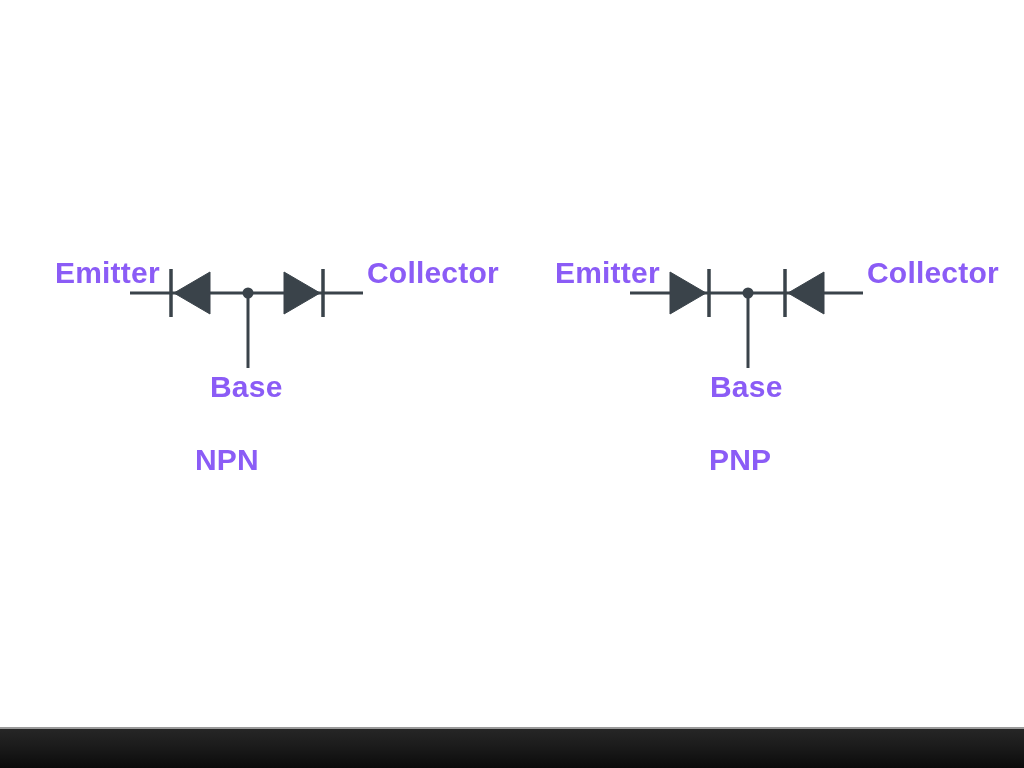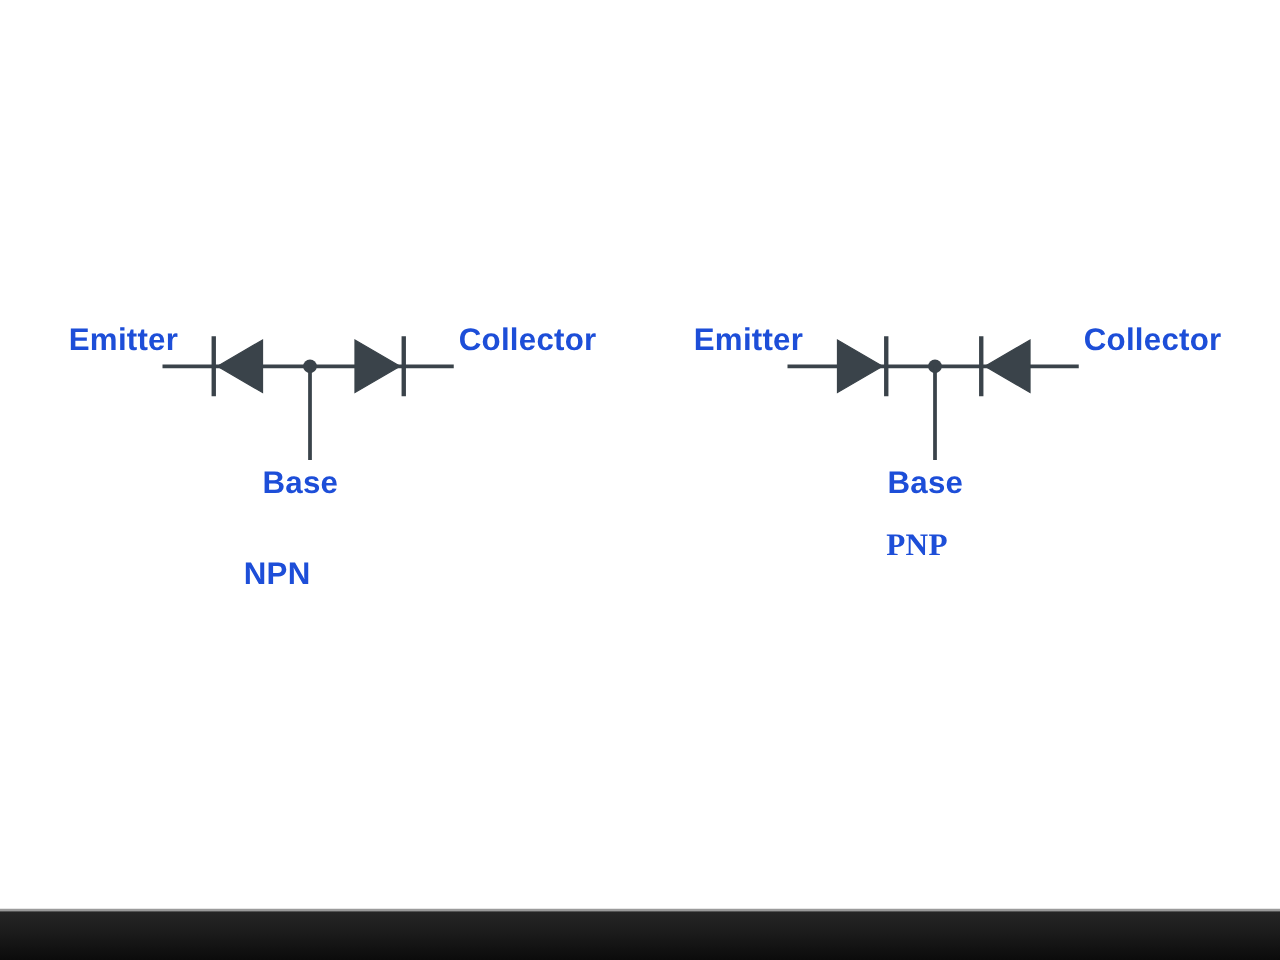--- a/index.html
+++ b/index.html
@@ -1,22 +1,22 @@
 <!DOCTYPE html>
 <html><head>
 <meta charset="utf-8">
 <style>
   html,body{margin:0;padding:0;background:#fff;}
   .canvas{
     position:relative;width:1024px;height:768px;background:#ffffff;
     overflow:hidden;font-family:"Liberation Sans",sans-serif;
   }
   .sym-label{
-    position:absolute;font-weight:bold;font-size:25px;line-height:25px;
-    color:#1d4ed8;white-space:nowrap;letter-spacing:0.2px;
+    position:absolute;font-weight:bold;font-size:30px;line-height:25px;
+    color:#8b5cf6;white-space:nowrap;letter-spacing:0.2px;
   }
   .diagram-svg{position:absolute;overflow:visible;}
   .footer-divider{
     position:absolute;left:0;top:727px;width:1024px;height:2px;background:#9a9a9a;
   }
   .footer-bar{
     position:absolute;left:0;top:729px;width:1024px;height:39px;
     background:linear-gradient(to bottom,#262626 0%,#1b1b1b 45%,#0b0b0b 100%);
   }
 </style>
@@ -38,21 +38,21 @@
       <polygon points="154,12 154,54 190,33" stroke-width="1"></polygon>
       <line x1="193" y1="9" x2="193" y2="57" stroke-width="3.5"></line>
       <circle cx="118" cy="33" r="5.5" stroke="none"></circle>
       <line x1="118" y1="33" x2="118" y2="108" stroke-width="3"></line>
     </g>
   </svg>
 
   <div class="sym-label" style="left:555px;top:260px;">Emitter</div>
   <div class="sym-label" style="left:867px;top:260px;">Collector</div>
   <div class="sym-label" style="left:710px;top:374px;">Base</div>
-  <div class="sym-label" style="left:709px;top:424px;font-family:Liberation Serif, serif;">PNP</div>
+  <div class="sym-label" style="left:709px;top:447px;">PNP</div>
 
   <svg class="diagram-svg" style="left:630px;top:260px;" width="235" height="112" viewBox="0 0 235 112">
     <g stroke="#3a434a" fill="#3a434a">
       <line x1="0" y1="33" x2="233" y2="33" stroke-width="3"></line>
       <polygon points="40,12 40,54 76,33" stroke-width="1"></polygon>
       <line x1="79" y1="9" x2="79" y2="57" stroke-width="3.5"></line>
       <line x1="155" y1="9" x2="155" y2="57" stroke-width="3.5"></line>
       <polygon points="158,33 194,12 194,54" stroke-width="1"></polygon>
       <circle cx="118" cy="33" r="5.5" stroke="none"></circle>
       <line x1="118" y1="33" x2="118" y2="108" stroke-width="3"></line>

